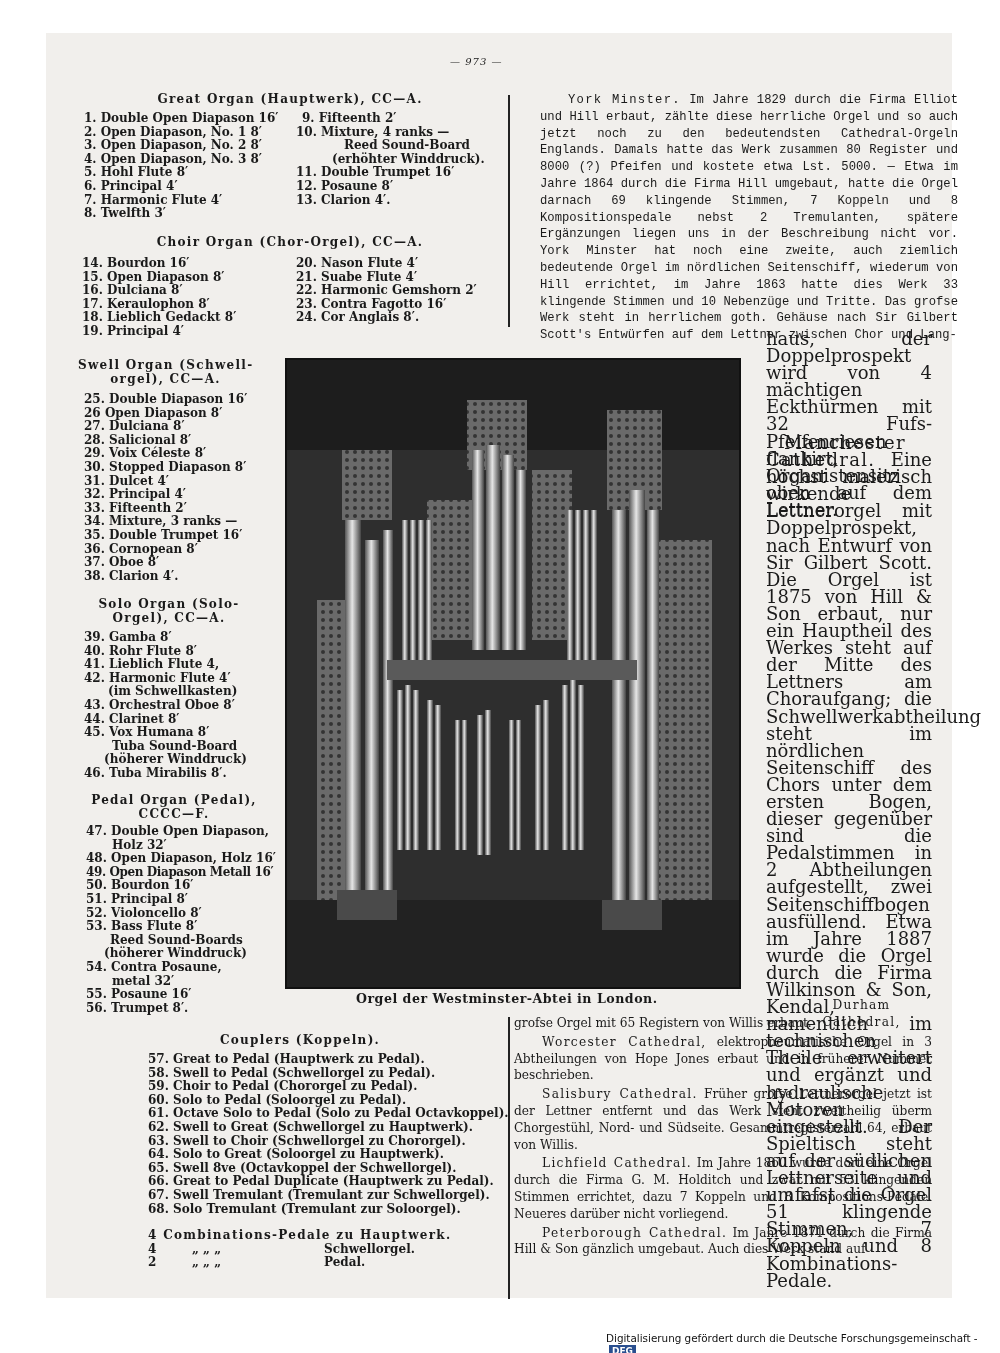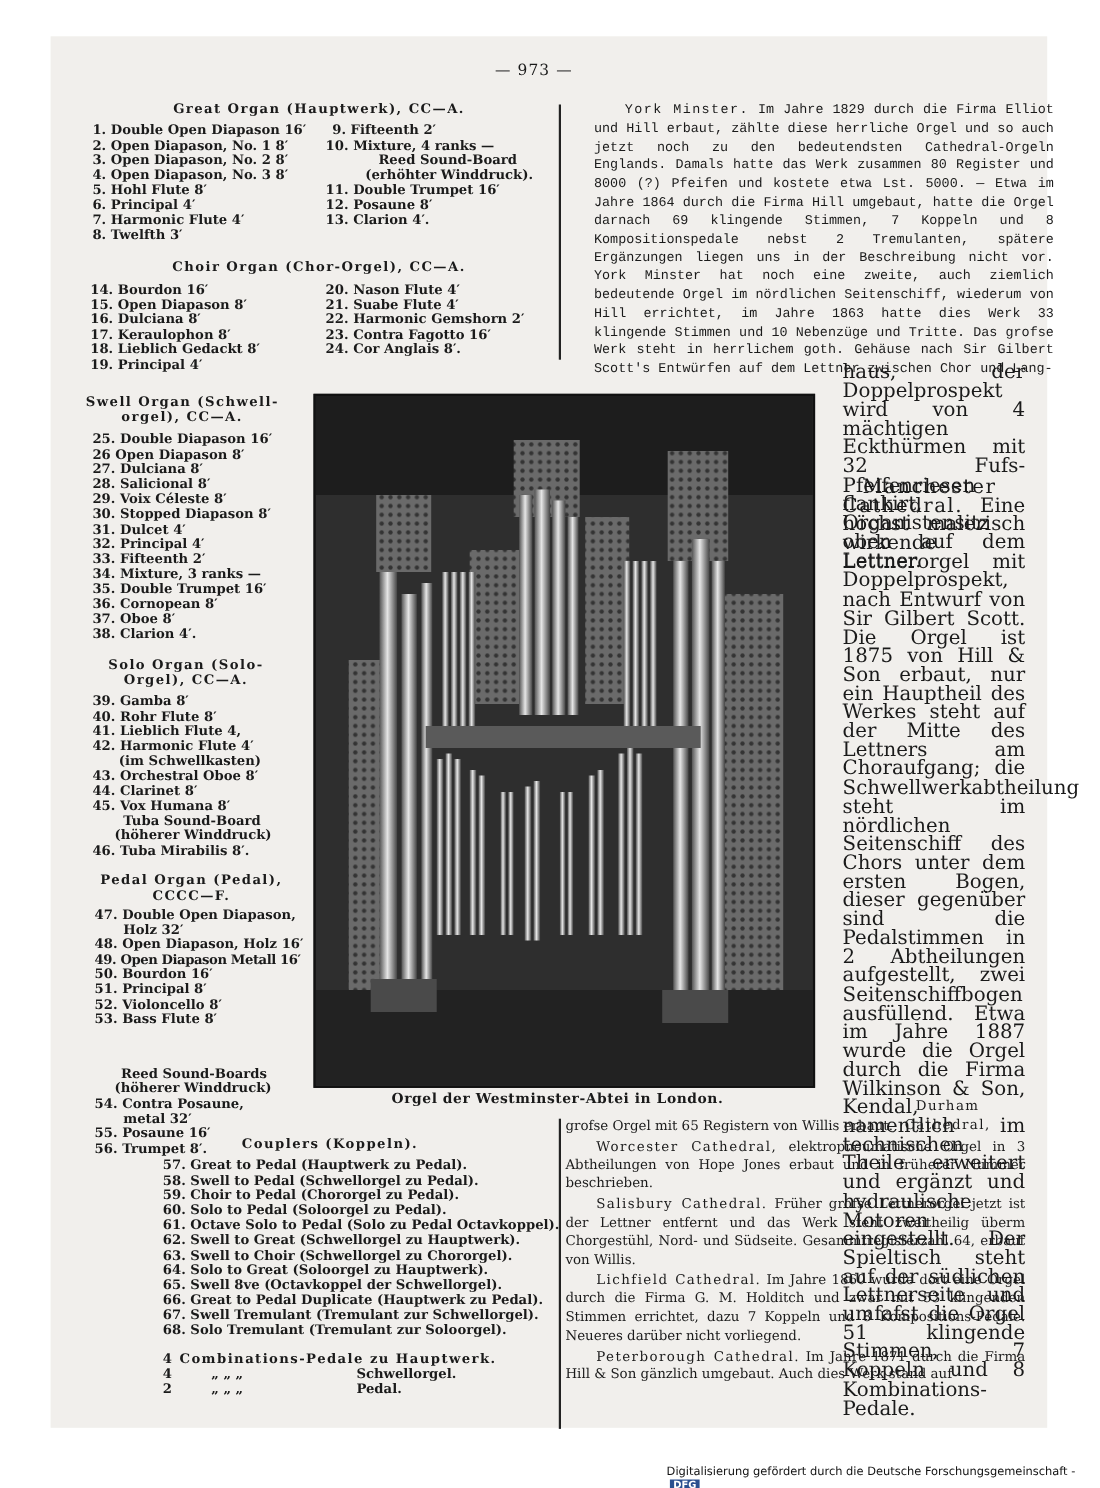--- a/index.html
+++ b/index.html
@@ -1,18 +1,18 @@
 <!DOCTYPE html>
 <html><head>
 <meta charset="utf-8">
 <style>
   html,body{margin:0;padding:0;}
   body{width:1000px;height:1353px;background:#ffffff;position:relative;overflow:hidden;font-family:"DejaVu Serif",serif;color:#1a1a1a;}
   .page{position:absolute;left:46px;top:33px;width:906px;height:1265px;background:#f1efec;}
-  .pageno{position:absolute;left:450px;top:56px;font-size:14px;letter-spacing:1px;}
+  .pageno{position:absolute;left:450px;top:56px;font-size:10px;letter-spacing:1px;font-style:italic;}
   .t{font-size:12px;line-height:13.6px;white-space:nowrap;font-weight:bold;}
   .spaced{letter-spacing:1.3px;}
   .abs{position:absolute;}
   .vrule{position:absolute;background:#222;width:1.5px;}
   .list div{white-space:nowrap;}
   .indent{padding-left:24px;}
   .para{font-size:12.2px;line-height:16.8px;text-align:justify;}
   .para p{margin:0;}
   .para .first{text-indent:28px;}
   .right-narrow{font-size:18px;line-height:17.1px;text-align:justify;}
@@ -115,21 +115,21 @@
 </div>
 <div class="abs t list" style="left:86px;top:825px;">
   <div>47. Double Open Diapason,</div>
   <div style="padding-left:26px;">Holz 32′</div>
   <div>48. Open Diapason, Holz 16′</div>
   <div style="letter-spacing:-0.4px;">49. Open Diapason Metall 16′</div>
   <div>50. Bourdon 16′</div>
   <div>51. Principal 8′</div>
   <div>52. Violoncello 8′</div>
   <div>53. Bass Flute 8′</div>
-  <div style="padding-left:24px;margin-top:36px;">Reed Sound-Boards</div>
+  <div style="padding-left:24px;">Reed Sound-Boards</div>
   <div style="padding-left:18px;">(höherer Winddruck)</div>
   <div>54. Contra Posaune,</div>
   <div style="padding-left:26px;">metal 32′</div>
   <div>55. Posaune 16′</div>
   <div>56. Trumpet 8′.</div>
 </div>
 
 <div class="photo">
   <svg width="452" height="627" viewBox="0 0 452 627">
     <defs>

